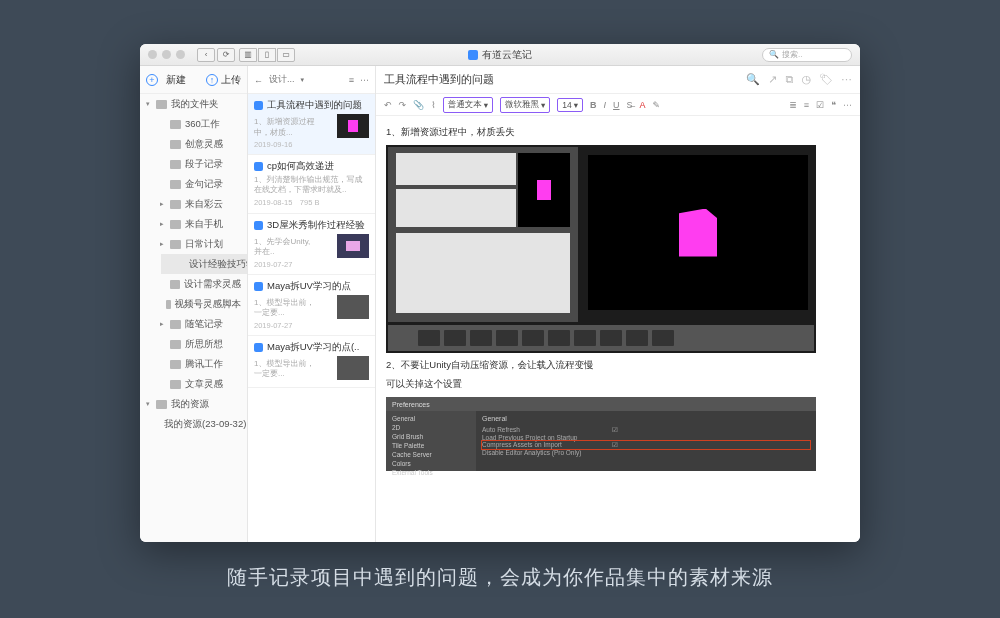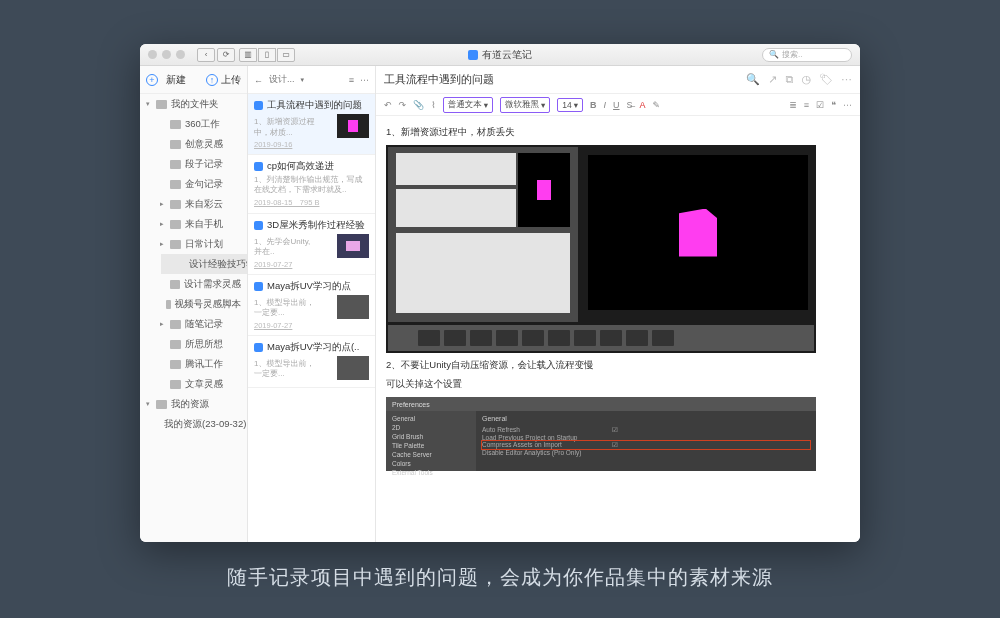--- a/index.html
+++ b/index.html
@@ -35,21 +35,21 @@
 .notes-head { height: 28px; border-bottom: 1px solid #eee; display: flex; align-items: center; padding: 0 6px; gap: 6px; color: #777; font-size: 9px; }
 .note-item { border-bottom: 1px solid #f0f0f0; padding: 5px 6px; display: flex; flex-direction: column; gap: 2px; }
 .note-item.sel { background: #eff6ff; }
 .note-title { display: flex; align-items: center; gap: 4px; font-size: 9.5px; color: #333; white-space: nowrap; overflow: hidden; }
 .note-title .nico { width: 9px; height: 9px; background: #3b8cff; border-radius: 2px; flex-shrink: 0; }
 .note-body { display: flex; gap: 20px; align-items: flex-end; }
 .note-snip { flex: 1; font-size: 8px; color: #aaa; line-height: 1.3; overflow: hidden; }
 .note-thumb { width: 32px; height: 24px; background: #222; display: flex; align-items: center; justify-content: center; flex-shrink: 0; }
 .note-thumb.white { background: #f0f0f0; }
 .thumb-shape { width: 10px; height: 12px; background: #ff3df0; }
-.note-meta { font-size: 7.5px; color: #bbb; text-decoration: underline; }
+.note-meta { font-size: 7.5px; color: #bbb; }
 
 .col-editor { flex: 1; display: flex; flex-direction: column; background: #fff; overflow: hidden; }
 .ed-titlebar { height: 28px; border-bottom: 1px solid #eee; display: flex; align-items: center; padding: 0 8px; }
 .ed-title { font-size: 11px; color: #333; flex: 1; }
 .ed-actions { display: flex; gap: 8px; color: #bbb; font-size: 11px; }
 .ed-toolbar { height: 22px; border-bottom: 1px solid #eee; display: flex; align-items: center; padding: 0 8px; gap: 7px; font-size: 9px; color: #888; }
 .ed-toolbar .sel-box { border: 1px solid #8b5cf6; border-radius: 2px; padding: 1px 4px; font-size: 8.5px; color: #555; display: flex; align-items: center; gap: 2px; }
 .ed-content { flex: 1; overflow: auto; padding: 10px 10px 0 10px; font-size: 10px; color: #333; }
 .ed-para { margin-bottom: 6px; font-size: 9.5px; }
 .ed-shot { width: 430px; height: 208px; background: #1c1c1c; margin-bottom: 6px; position: relative; }

